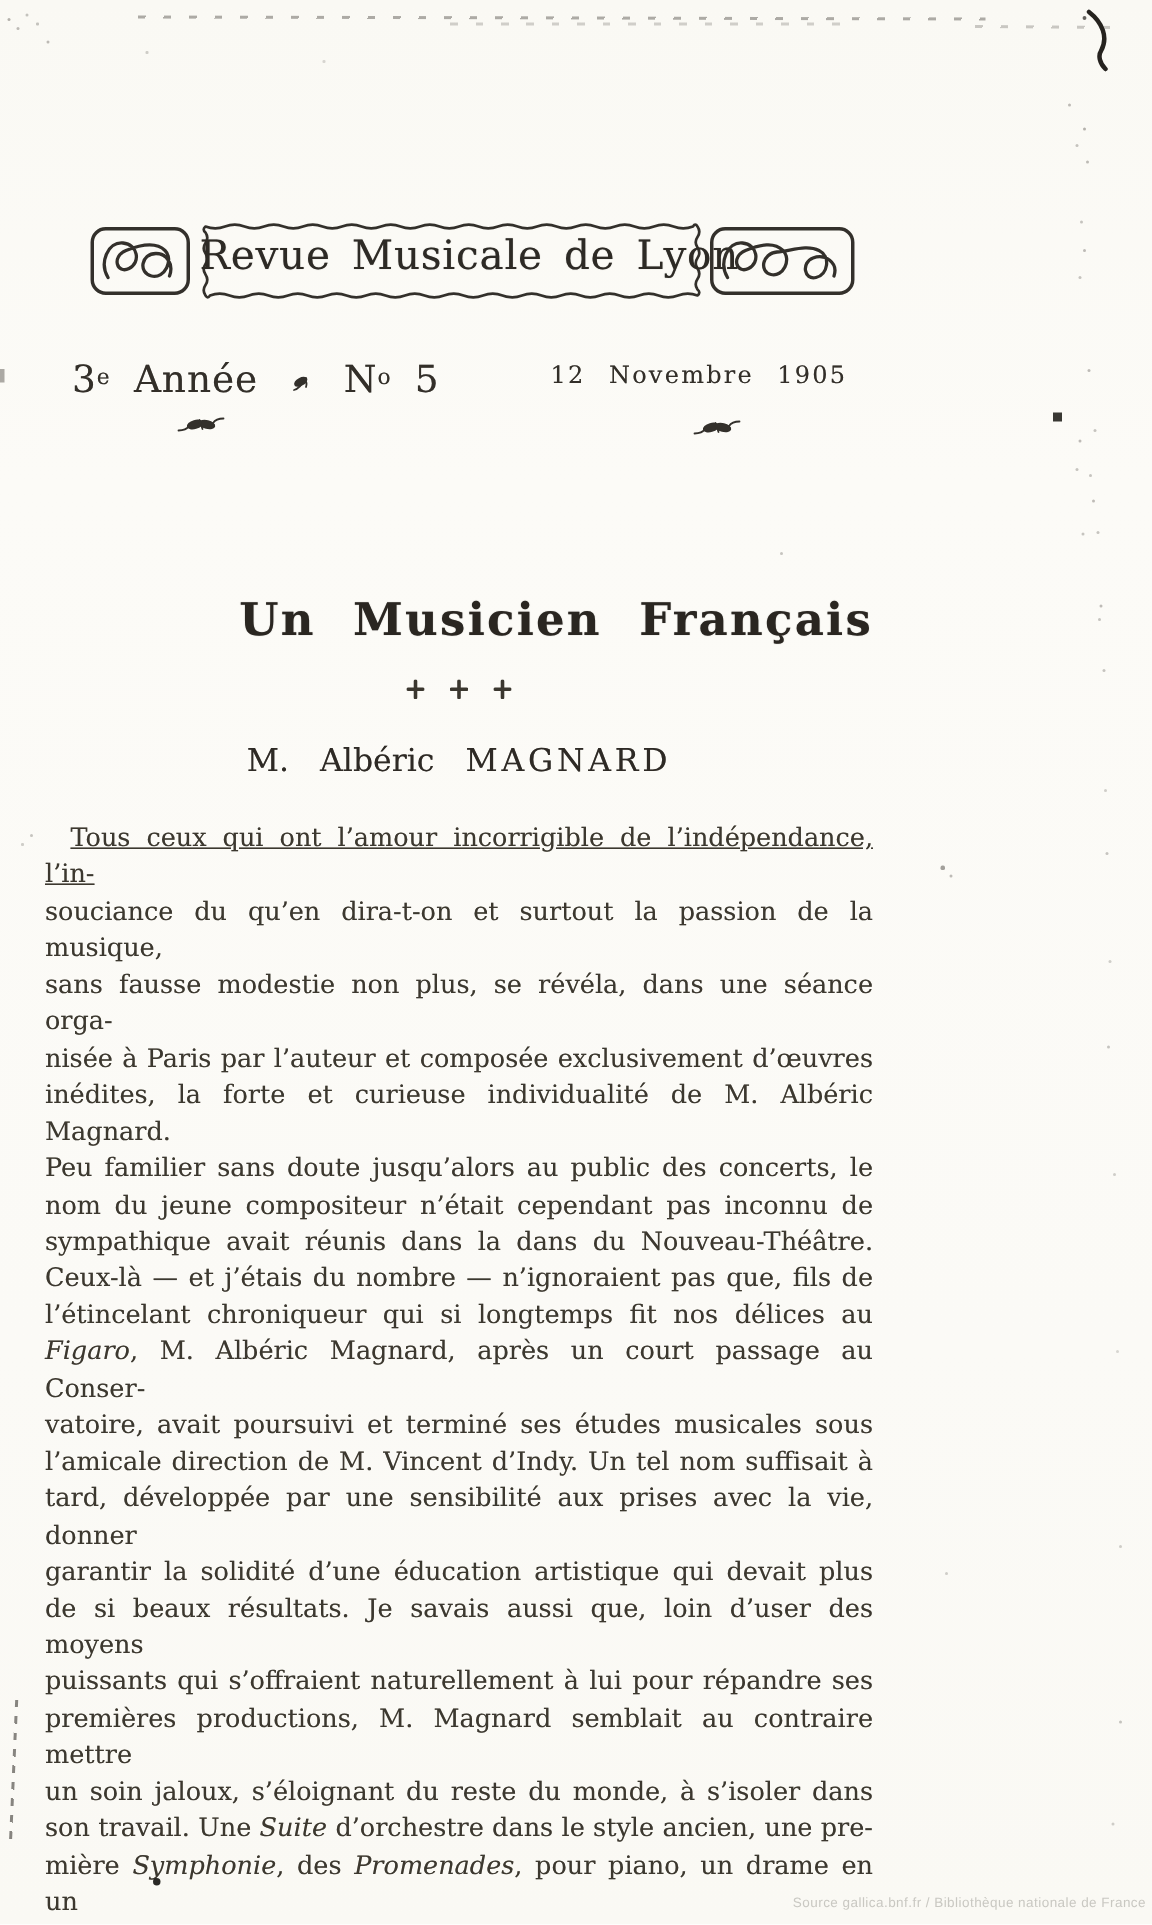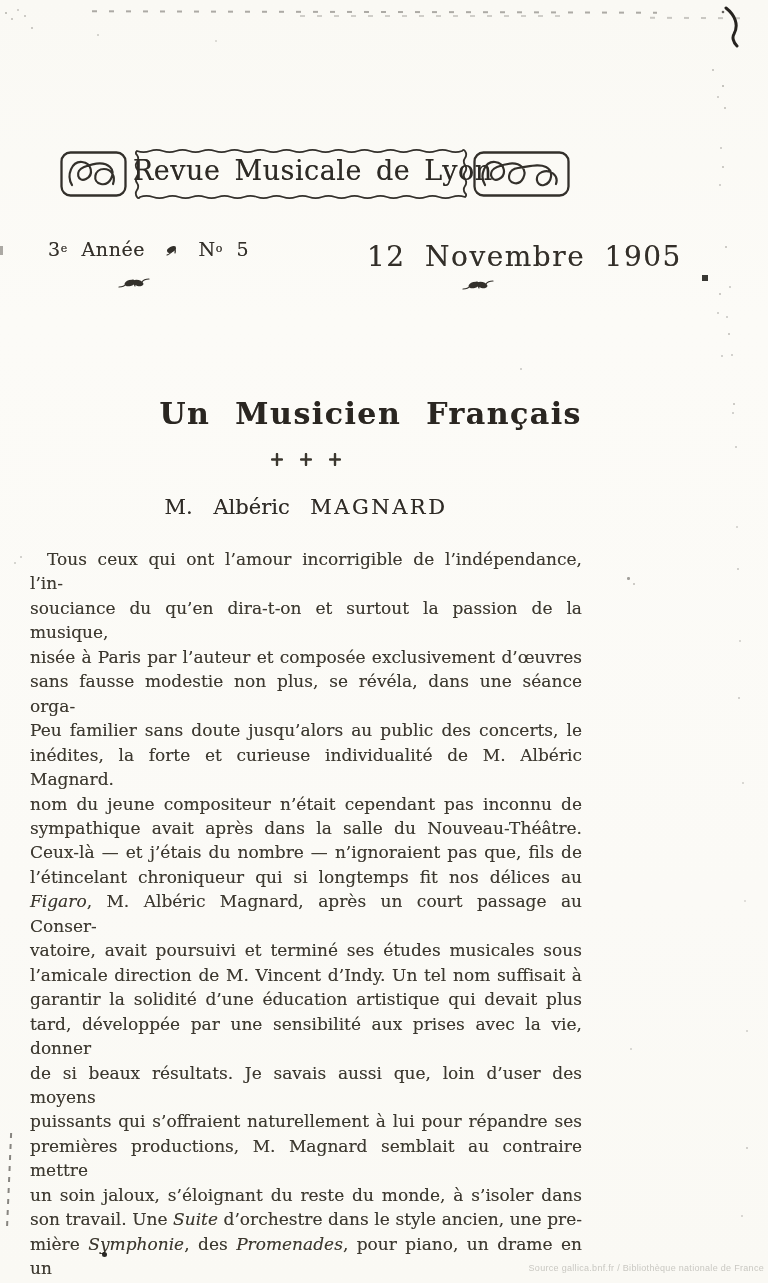--- a/index.html
+++ b/index.html
@@ -25,25 +25,25 @@
   .frame-wrap{position:absolute;left:133px;top:0;width:336px;height:56px;}
   .frame-wrap svg{position:absolute;left:0;top:0;}
   .banner-title{
     position:absolute;left:0;top:9px;width:336px;
     text-align:center;font-size:27px;color:#2d2a25;
     letter-spacing:.5px;word-spacing:5px;
     text-shadow:0 0 .5px rgba(45,42,37,.55);
     white-space:nowrap;
   }
   
-  .issue-line{position:absolute;top:238px;left:48px;font-size:19px;color:#332f29;
+  .issue-line{position:absolute;top:238px;left:48px;font-size:25px;color:#332f29;
     letter-spacing:.6px;word-spacing:7px;white-space:nowrap;text-shadow:0 0 .4px rgba(51,47,41,.5);}
   .issue-line sup,.date-line sup{font-size:58%;vertical-align:30%;}
   .leaf-orn{display:inline-block;vertical-align:-1px;margin:0 6px;}
-  .date-line{position:absolute;top:240px;left:367px;font-size:28px;color:#332f29;
+  .date-line{position:absolute;top:240px;left:367px;font-size:16px;color:#332f29;
     letter-spacing:1.5px;word-spacing:9px;white-space:nowrap;text-shadow:0 0 .4px rgba(51,47,41,.5);}
   .fleuron{position:absolute;}
   
   .article-title{
     position:absolute;left:30px;top:396px;width:552px;text-align:right;
     font-size:30px;font-weight:bold;color:#2a2621;
     letter-spacing:1.5px;word-spacing:13px;white-space:nowrap;
     text-shadow:0 0 .6px rgba(42,38,33,.5);
   }
   .cross-row{position:absolute;left:30px;top:453px;width:552px;text-align:center;}
@@ -52,21 +52,21 @@
     font-size:21px;color:#2e2a25;white-space:nowrap;text-shadow:0 0 .4px rgba(46,42,37,.5);}
   .byline .gap{display:inline-block;width:14px;}
   .byline .surname{letter-spacing:2.5px;}
   
   .body-text{
     position:absolute;left:30px;top:547px;width:552px;
     font-size:17px;line-height:24.45px;color:#3c382f;
     text-shadow:0 0 .35px rgba(60,55,46,.45);
   }
   .body-line{text-align:justify;text-align-last:justify;}
-  .body-line.indent{text-indent:17px;}
+  .body-line.indent{text-indent:17px;text-decoration:underline;}
   .body-line em{font-style:italic;}
   
   .credit{
     position:absolute;right:4px;top:1263px;
     font-family:"Liberation Sans", sans-serif;
     font-size:9px;color:#c9c8c2;letter-spacing:.3px;white-space:nowrap;
   }
 </style>
 </head>
 <body>
@@ -153,33 +153,33 @@
 
   <div class="byline">
     <span>M.</span><span class="gap"></span>
     <span>Albéric</span><span class="gap"></span>
     <span class="surname">MAGNARD</span>
   </div>
 
   <div class="body-text" id="body-text">
       <div class="body-line indent">Tous ceux qui ont l’amour incorrigible de l’indépendance, l’in-</div>
       <div class="body-line">souciance du qu’en dira-t-on et surtout la passion de la musique,</div>
+      <div class="body-line">sans fausse modestie non plus, se révéla, dans une séance orga-</div>
       <div class="body-line">nisée à Paris par l’auteur et composée exclusivement d’œuvres</div>
-      <div class="body-line">sans fausse modestie non plus, se révéla, dans une séance orga-</div>
+      <div class="body-line">inédites, la forte et curieuse individualité de M. Albéric Magnard.</div>
       <div class="body-line">Peu familier sans doute jusqu’alors au public des concerts, le</div>
-      <div class="body-line">inédites, la forte et curieuse individualité de M. Albéric Magnard.</div>
       <div class="body-line">nom du jeune compositeur n’était cependant pas inconnu de</div>
-      <div class="body-line">sympathique avait après dans la salle du Nouveau-Théâtre.</div>
+      <div class="body-line">sympathique avait réunis dans la dans du Nouveau-Théâtre.</div>
       <div class="body-line">Ceux-là — et j’étais du nombre — n’ignoraient pas que, fils de</div>
       <div class="body-line">l’étincelant chroniqueur qui si longtemps fit nos délices au</div>
       <div class="body-line"><em>Figaro</em>, M. Albéric Magnard, après un court passage au Conser-</div>
       <div class="body-line">vatoire, avait poursuivi et terminé ses études musicales sous</div>
       <div class="body-line">l’amicale direction de M. Vincent d’Indy. Un tel nom suffisait à</div>
+      <div class="body-line">tard, développée par une sensibilité aux prises avec la vie, donner</div>
       <div class="body-line">garantir la solidité d’une éducation artistique qui devait plus</div>
-      <div class="body-line">tard, développée par une sensibilité aux prises avec la vie, donner</div>
       <div class="body-line">de si beaux résultats. Je savais aussi que, loin d’user des moyens</div>
       <div class="body-line">puissants qui s’offraient naturellement à lui pour répandre ses</div>
       <div class="body-line">premières productions, M. Magnard semblait au contraire mettre</div>
       <div class="body-line">un soin jaloux, s’éloignant du reste du monde, à s’isoler dans</div>
       <div class="body-line">son travail. Une <em>Suite</em> d’orchestre dans le style ancien, une pre-</div>
       <div class="body-line">mière <em>Symphonie</em>, des <em>Promenades</em>, pour piano, un drame en un</div>
     </div>
 
   <div class="speck" style="left:102px;top:1252px;width:5px;height:5px;background:#1f1d1a;opacity:.95;"></div>
 

